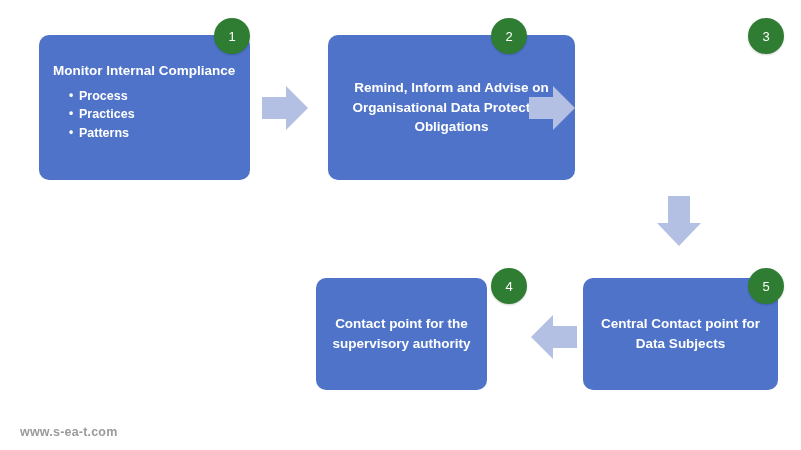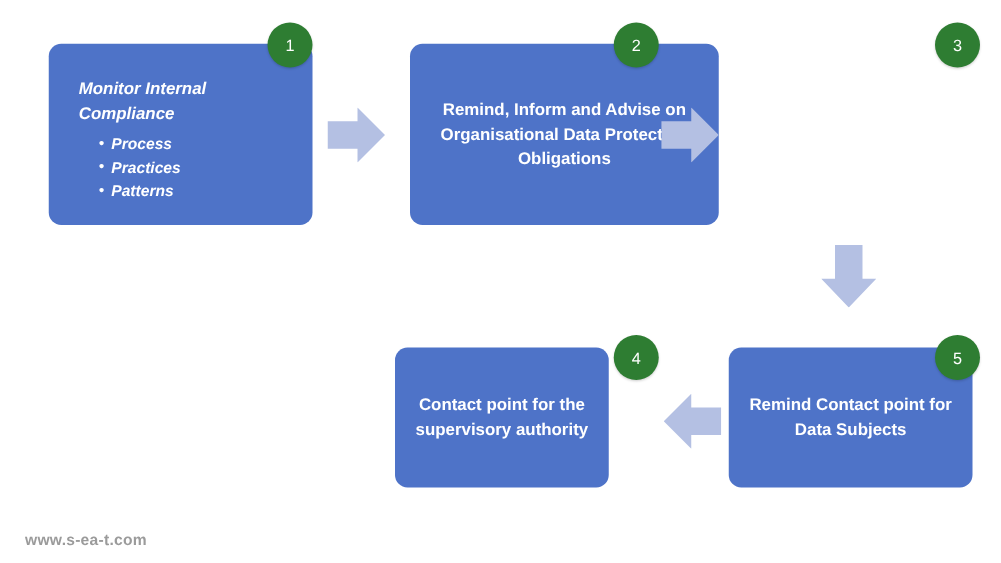--- a/index.html
+++ b/index.html
@@ -32,22 +32,21 @@
     text-align: center;
     font-size: 13.5px;
     line-height: 1.45;
     font-weight: bold;
     padding: 6px 12px;
   }
   .node.left-align {
     align-items: flex-start;
     justify-content: flex-start;
     text-align: left;
-    padding: 26px 12px 6px 24px;
-    font-style: italic;
+    padding: 26px 12px 6px 14px;
   }
   .node-inner {
     width: 100%;
   }
   .node-title {
     font-weight: bold;
   }
   .bullets {
     list-style: none;
     margin: 6px 0 0 0;
@@ -146,19 +145,19 @@
   <div class="badge" style="left:491px; top:268px;">4</div>
 
   <div class="arrow" style="left:531px; top:315px;">
     <svg width="46" height="44" viewBox="0 0 46 44" xmlns="http://www.w3.org/2000/svg">
       <polygon points="46,11 22,11 22,0 0,22 22,44 22,33 46,33" fill="#b4c0e3"></polygon>
     </svg>
   </div>
 
   <div class="node" style="left:583px; top:278px; width:195px; height:112px;">
     <div class="node-inner">
-      <div class="node-title">Remind Contact point for Data Subjects</div>
+      <div class="node-title">Central Contact point for Data Subjects</div>
     </div>
   </div>
   <div class="badge" style="left:748px; top:268px;">5</div>
 
   <div class="watermark">www.s-ea-t.com</div>
 </div>
 
 </body></html>

